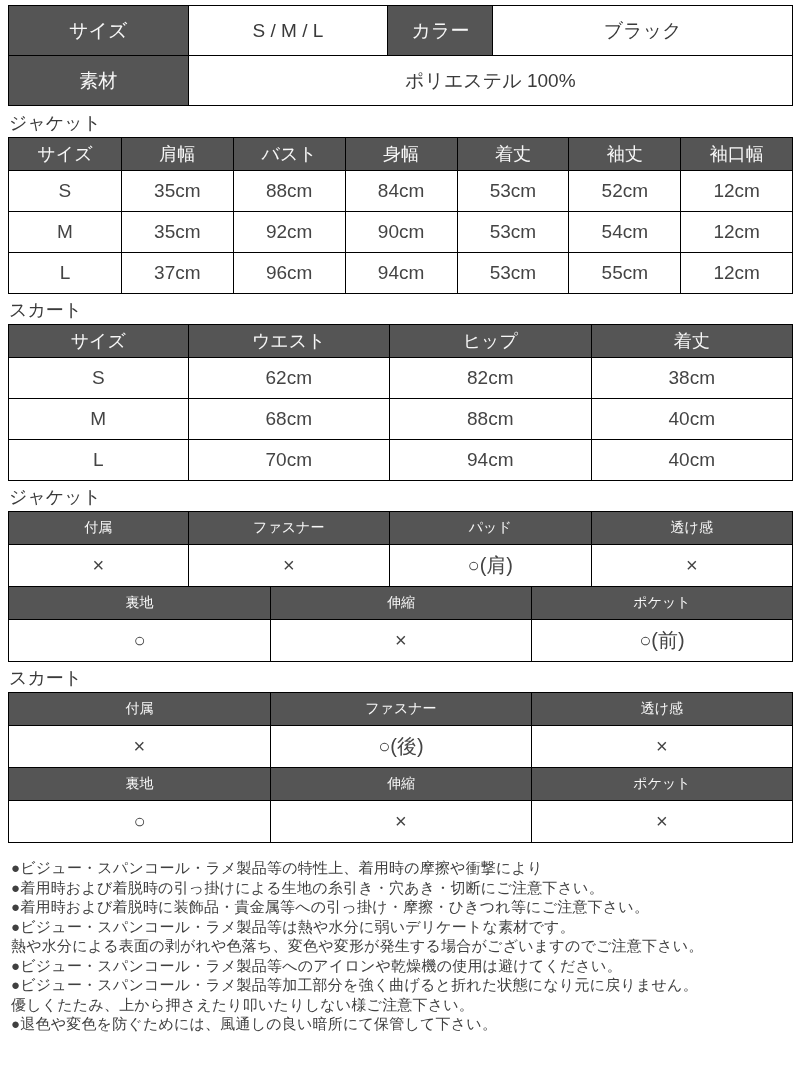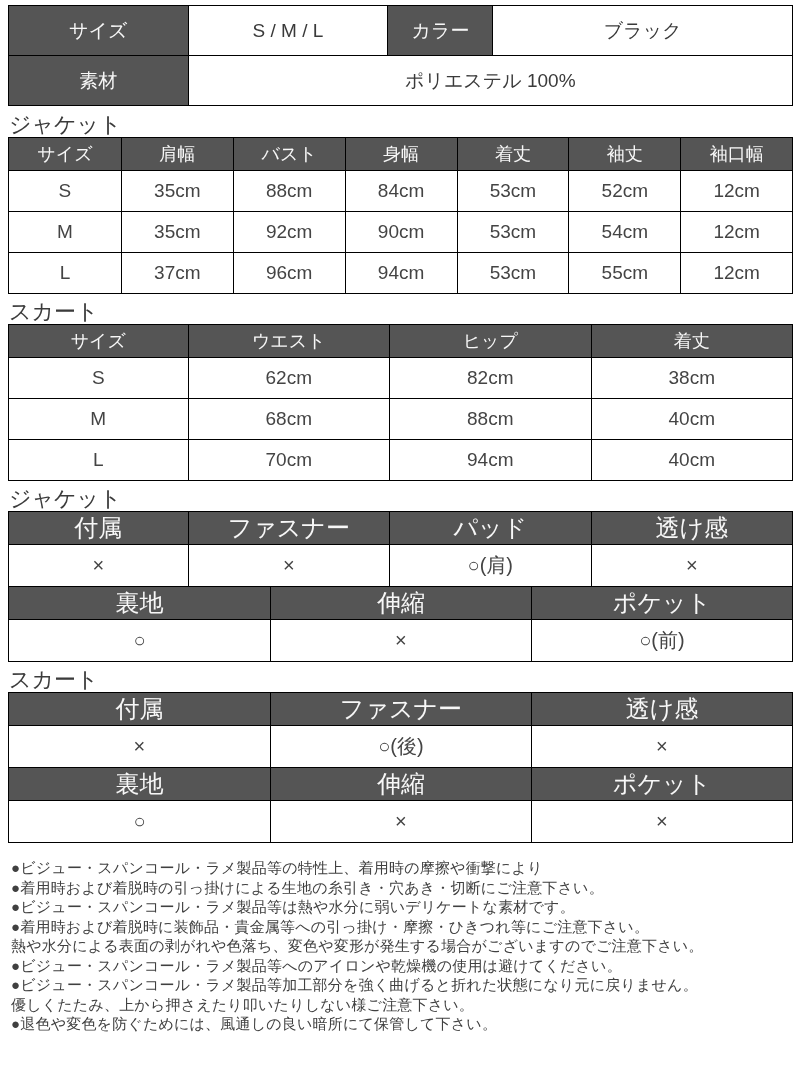--- a/index.html
+++ b/index.html
@@ -21,28 +21,29 @@
   .hdr { background:#555555; color:#f7f7f7; }
 
   
   .summary th, .summary td { height:49px; font-size:19px; }
 
   
   .size-table th { height:32px; font-size:18px; }
   .size-table td { height:40px; font-size:19px; color:#444444; }
 
   
-  .spec-table th { height:32px; font-size:24px; }
+  .spec-table th { height:32px; font-size:14px; }
   .spec-table td { height:41px; font-size:20px; color:#444444; }
   .spec-table.second { margin-top:-1px; }
 
   .section-label {
-    font-size:22px; line-height:21px;
+    font-size:18px; line-height:21px;
     color:#3b3b3b;
     margin:7px 0 2px 1px;
+    font-family:Liberation Mono, monospace;
   }
   .gap-sm { margin-top:8px; }
 
   .notes {
     margin:15px 0 0 3px;
     font-size:15px; line-height:19.5px;
     color:#404040;
     letter-spacing:0.2px;
   }
   .notes div { white-space:nowrap; }
@@ -239,22 +240,22 @@
       <td>○</td>
       <td>×</td>
       <td>×</td>
     </tr>
   </tbody>
     </table>
 
   <div class="notes">
     <div>●ビジュー・スパンコール・ラメ製品等の特性上、着用時の摩擦や衝撃により</div>
     <div>●着用時および着脱時の引っ掛けによる生地の糸引き・穴あき・切断にご注意下さい。</div>
+    <div>●着用時および着脱時に装飾品・貴金属等への引っ掛け・摩擦・ひきつれ等にご注意下さい。</div>
     <div>●ビジュー・スパンコール・ラメ製品等は熱や水分に弱いデリケートな素材です。</div>
-    <div>●着用時および着脱時に装飾品・貴金属等への引っ掛け・摩擦・ひきつれ等にご注意下さい。</div>
     <div>熱や水分による表面の剥がれや色落ち、変色や変形が発生する場合がございますのでご注意下さい。</div>
     <div>●ビジュー・スパンコール・ラメ製品等へのアイロンや乾燥機の使用は避けてください。</div>
     <div>●ビジュー・スパンコール・ラメ製品等加工部分を強く曲げると折れた状態になり元に戻りません。</div>
     <div>優しくたたみ、上から押さえたり叩いたりしない様ご注意下さい。</div>
     <div>●退色や変色を防ぐためには、風通しの良い暗所にて保管して下さい。</div>
   </div>
 
 </div>
 
 </body></html>

